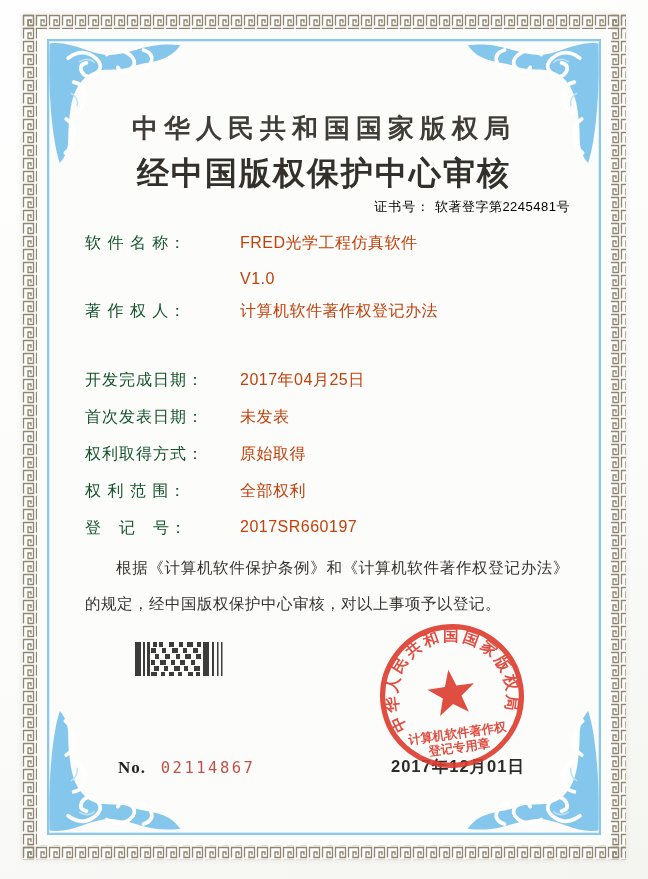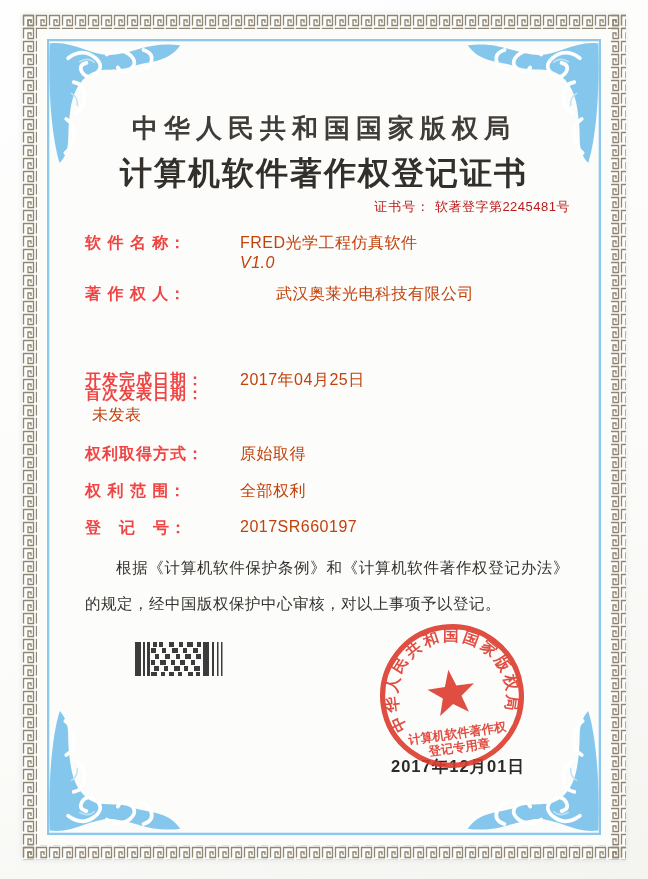--- a/index.html
+++ b/index.html
@@ -42,35 +42,35 @@
     font-family:"Liberation Sans", sans-serif;
   }
   .certtitle {
     position:absolute; left:30px; top:138px; width:544px;
     text-align:center; font-size:32px; font-weight:700;
     letter-spacing:2px; color:#33302b;
     font-family:"Liberation Serif", serif;
   }
   .certno {
     position:absolute; left:0; top:184px; width:548px;
-    text-align:right; font-size:13px; color:#b91c1c; letter-spacing:1px;
+    text-align:right; font-size:13px; color:#000000; letter-spacing:1px;
   }
   .certno .num { letter-spacing:0.5px; }
 
   .row { position:absolute; left:63px; display:flex; font-size:16px; }
   .row .label {
-    min-width:148px; font-weight:700; color:#ef4444; letter-spacing:1px;
+    min-width:148px; font-weight:400; color:#14532d; letter-spacing:1px;
     white-space:pre;
   }
   .row .value { margin-left:7px; color:#c2410c; font-weight:500; letter-spacing:0.5px; }
   .r1 { top:219px; }
-  .r1 .value .line2 { margin-top:0;font-style:italic; }
-  .r2 { top:270px;gap:36px; }
+  .r1 .value .line2 { margin-top:16px; }
+  .r2 { top:287px; }
   .r3 { top:356px; }
-  .r4 { top:370px;flex-direction:column; }
+  .r4 { top:393px; }
   .r5 { top:430px; }
   .r6 { top:467px; }
   .r7 { top:504px;justify-content:space-between; }
 
   .statement {
     position:absolute; left:63px; top:536px; width:484px;
     font-size:15.5px; line-height:2.33; color:#36332e;
     text-indent:2em; letter-spacing:0.5px; text-align:justify;
   }
 
@@ -167,38 +167,38 @@
       </g>
       <g fill="none" stroke="#bfe3f6" stroke-width="1.6">
         <path d="M36,26 q10,-6 17,1"></path>
         <path d="M27,60 q8,4 7,14"></path>
       </g>
     </svg>
 
     <div class="content">
 
       <div class="issuer">中华人民共和国国家版权局</div>
-      <div class="certtitle">计算机软件著作权登记证书</div>
+      <div class="certtitle">经中国版权保护中心审核</div>
 
       <div class="certno">
         <span>证书号：</span>
         <span class="num">软著登字第2245481号</span>
       </div>
 
       <div class="row r1">
         <span class="label">软 件 名 称：</span>
         <span class="value">
           <div>FRED光学工程仿真软件</div>
           <div class="line2">V1.0</div>
         </span>
       </div>
 
       <div class="row r2">
         <span class="label">著 作 权 人：</span>
-        <span class="value">武汉奥莱光电科技有限公司</span>
+        <span class="value">计算机软件著作权登记办法</span>
       </div>
 
       <div class="row r3">
         <span class="label">开发完成日期：</span>
         <span class="value">2017年04月25日</span>
       </div>
 
       <div class="row r4">
         <span class="label">首次发表日期：</span>
         <span class="value">未发表</span>
@@ -275,16 +275,20 @@
           </defs>
           <text font-size="16.5" fill="#dd3b2e" letter-spacing="3.2" font-family="Liberation Sans, sans-serif" font-weight="700">
             <textPath href="#ringArc" startOffset="2">中华人民共和国国家版权局</textPath>
           </text>
           <polygon fill="#dd3b2e" points="80,52 86.1,69.6 104.7,70 89.9,81.2 95.3,99 80,88.4 64.7,99 70.1,81.2 55.3,70 73.9,69.6"></polygon>
           <text x="80" y="124" text-anchor="middle" font-size="13" fill="#dd3b2e" font-weight="700" font-family="Liberation Sans, sans-serif">计算机软件著作权</text>
           <text x="80" y="139" text-anchor="middle" font-size="13" fill="#dd3b2e" font-weight="700" font-family="Liberation Sans, sans-serif">登记专用章</text>
         </g>
       </svg>
 
+      <div class="serial">
+        <span class="no">No.</span>
+        <span class="digits">02114867</span>
+      </div>
 
     </div>
   </div>
 </div>
 
 </body></html>

